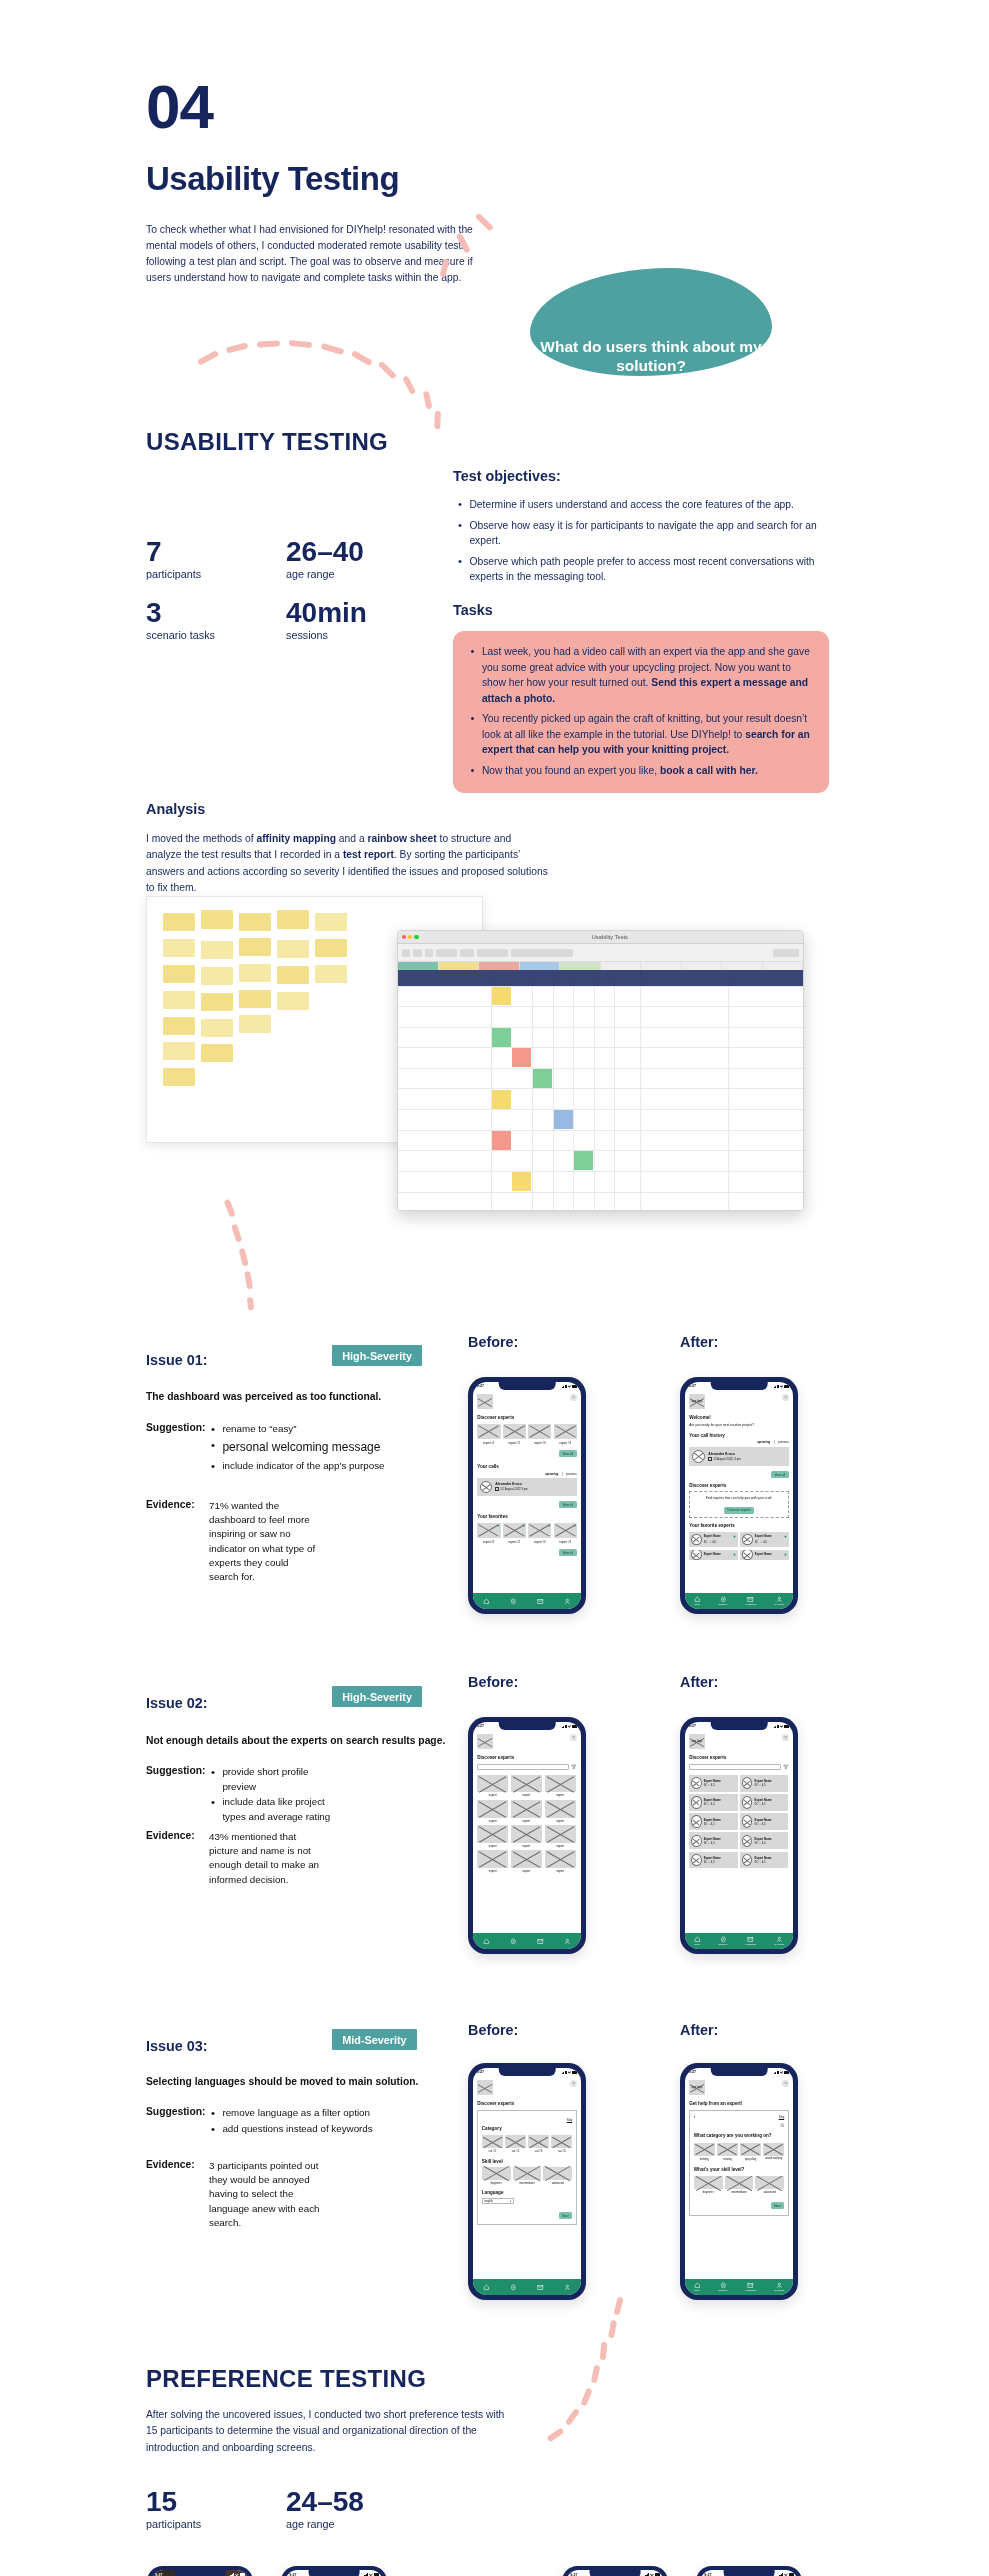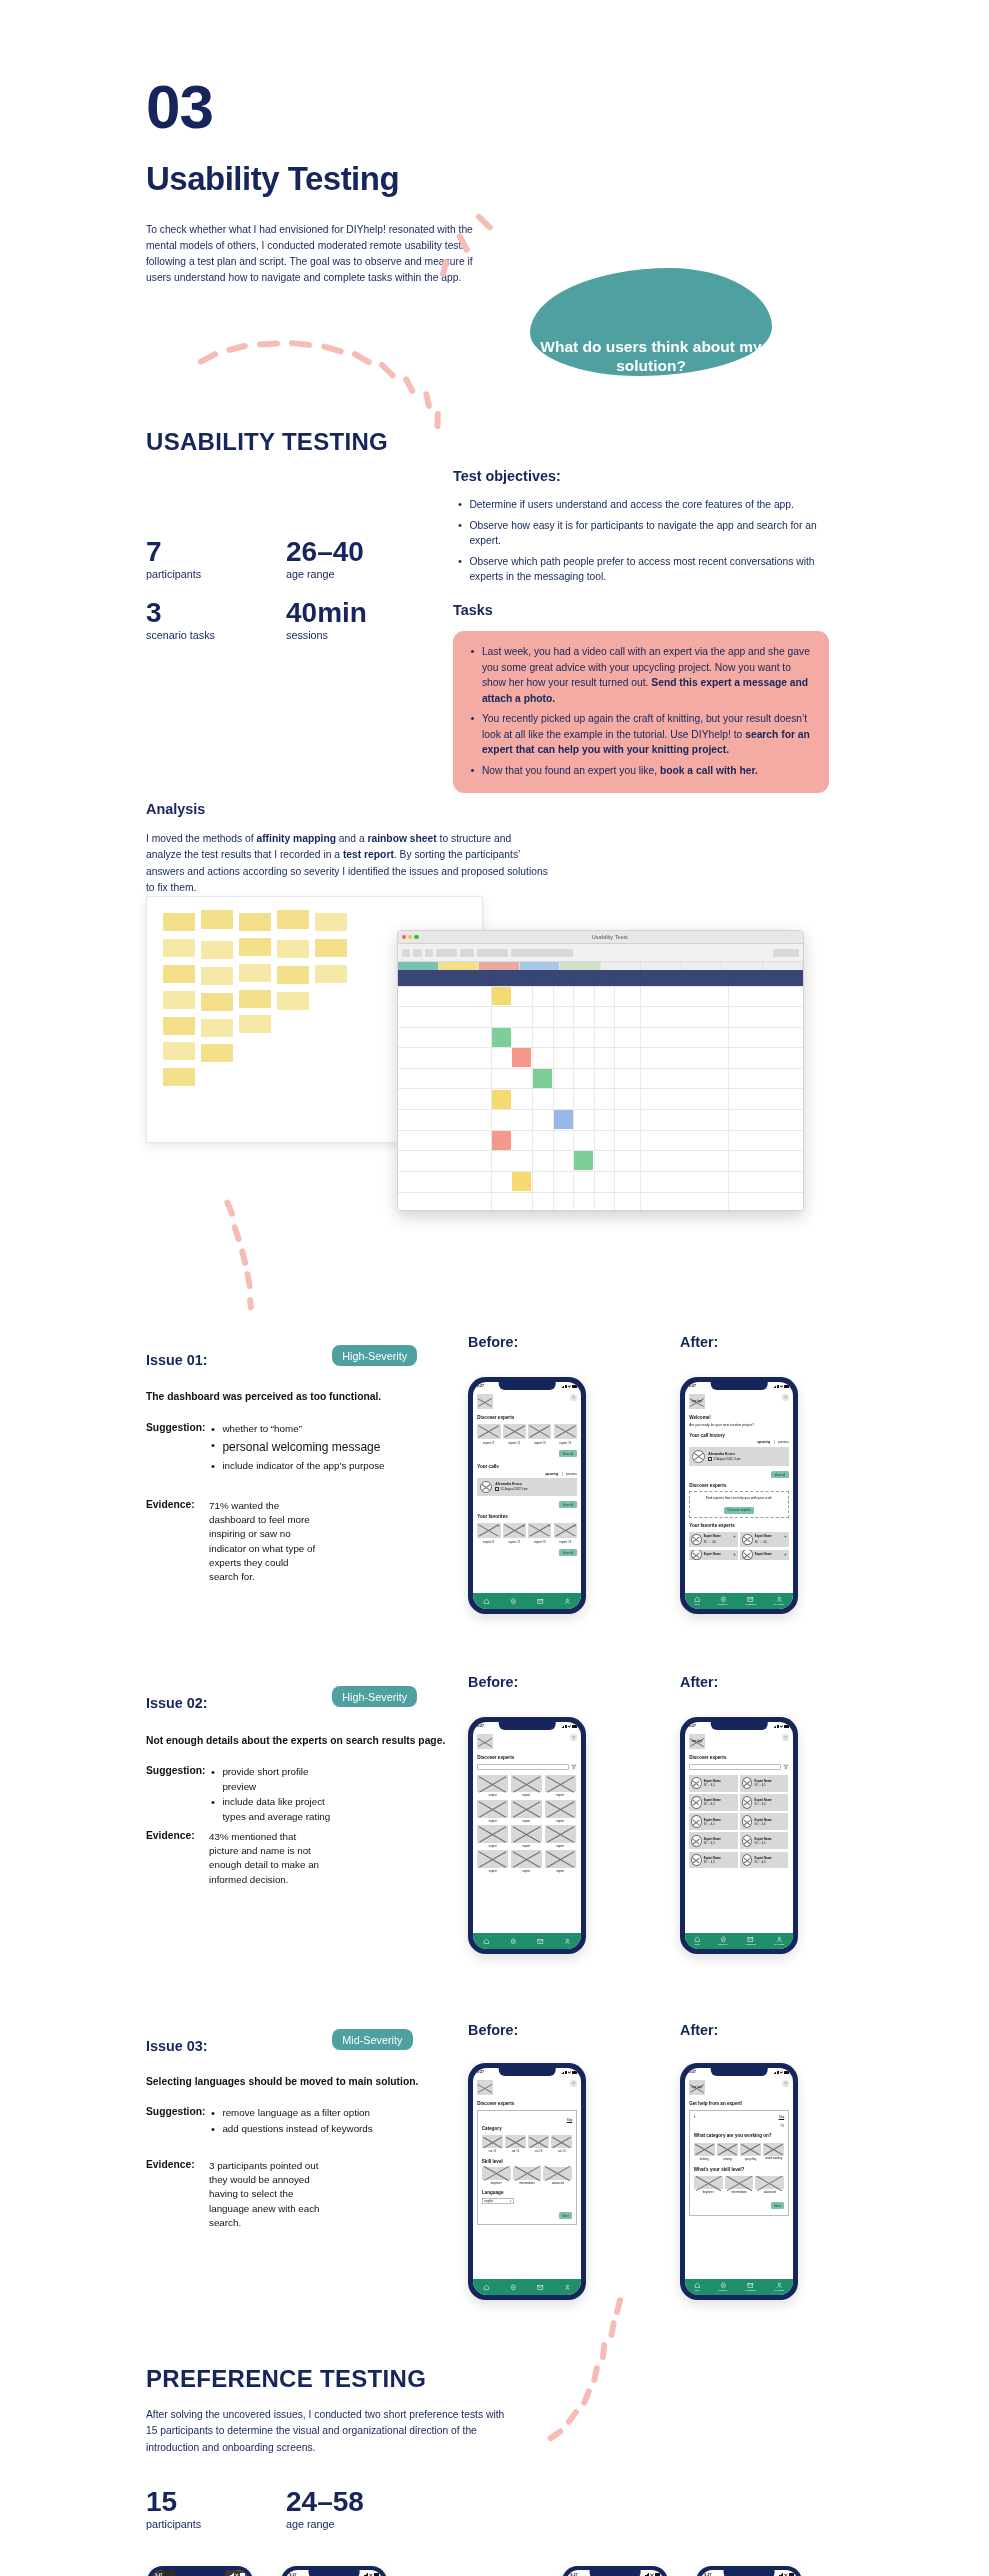--- a/index.html
+++ b/index.html
@@ -37,21 +37,21 @@
     border-radius:58% 42% 55% 45% / 60% 55% 45% 40%;
     display:flex; align-items:flex-end; justify-content:center;
   }
   .bubble span {
     color:#fff; font-size:15.5px; font-weight:800; line-height:1.22; text-align:center;
   }
 
   
   .pill {
     display:inline-block; background:#4fa0a0; color:#fff;
-    border-radius:8px; padding:4.6px 10.3px; font-size:10.8px; font-weight:400;
+    border-radius:1px; padding:4.6px 10.3px; font-size:10.8px; font-weight:700;
   }
 
   
   .affinity {
     position:absolute; background:#fff; border:0.5px solid #e7e7e7;
     box-shadow:0 3.1px 10.3px rgba(0,0,0,.10);
   }
   .sticky { position:absolute; border-radius:1px; }
 
   .sheetwin {
@@ -115,21 +115,21 @@
   .pph { position:absolute; background:#16255c; border-radius:15.5px; padding:4.1px;
          box-shadow:0 4.1px 11.3px rgba(0,0,0,.10);}
   .photo-bg { position:absolute; inset:0; background:
      linear-gradient(150deg,#2a2420 0%,#4a3b32 25%,#8d6a58 45%,#c79a86 62%,#e0b9a6 75%,#b98f79 100%); }
 </style>
 </head>
 <body>
 
 <div class="page">
 
-  <div style="position:absolute;left:146px;top:76px;" class="h-num">03</div>
+  <div style="position:absolute;left:146px;top:76px;" class="h-num">04</div>
 
   <div style="position:absolute;left:146px;top:155px;width:464px;" class="h-title">Usability Testing</div>
 
   <div style="position:absolute;left:146px;top:222px;width:340px;" class="body-p">To check whether what I had envisioned for DIYhelp! resonated with the mental models of others, I conducted moderated remote usability tests following a test plan and script. The goal was to observe and measure if users understand how to navigate and complete tasks within the app.</div>
 
   <div class="pinkpath" style="left:196px;top:289px;width:412px;height:103px;">
     <div class="pk" style="left:1px;  top:66px; width:21.6px;height:5.7px;transform:rotate(-28deg)"></div>
     <div class="pk" style="left:30px; top:56px; width:21.6px;height:5.7px;transform:rotate(-14deg)"></div>
     <div class="pk" style="left:61px;top:52px; width:23px;height:5.7px;transform:rotate(-4deg)"></div>
     <div class="pk" style="left:93px;top:52px; width:23px;height:5.7px;transform:rotate(6deg)"></div>
@@ -303,21 +303,21 @@
     <div class="pk" style="left:28px;top:101px;width:13.4px;height:5.7px;transform:rotate(84deg)"></div>
   </div>
 
   <div style="position:absolute;left:146px;top:1352px;" class="sub-head">Issue 01:</div>
   <div class="pill" style="position:absolute;left:332px;top:1345px;">High-Severity</div>
   <div style="position:absolute;left:146px;top:1391px;width:289px;font-size:10.3px;font-weight:700;color:#111;">The dashboard was perceived as too functional.</div>
 
   <div style="position:absolute;left:146px;top:1422px;width:289px;display:flex;">
     <div style="width:63px;font-size:10.3px;font-weight:700;color:#111;">Suggestion:</div>
     <ul class="bul" style="flex:1;color:#111;">
-      <li style="font-size:9.8px;margin-bottom:1px;color:#111">whether to “home”</li>
+      <li style="font-size:9.8px;margin-bottom:1px;color:#111">rename to “easy”</li>
       <li style="font-size:12px;margin-bottom:3px;color:#111">personal welcoming message</li>
       <li style="font-size:9.8px;margin-bottom:1px;color:#111">include indicator of the app’s purpose</li>
     </ul>
   </div>
 
   <div style="position:absolute;left:146px;top:1499px;width:289px;display:flex;">
     <div style="width:63px;font-size:10.3px;font-weight:700;color:#111;">Evidence:</div>
     <div style="flex:1;font-size:9.8px;line-height:1.45;color:#111;max-width:111px">71% wanted the dashboard to feel more inspiring or saw no indicator on what type of experts they could search for.</div>
   </div>
 

